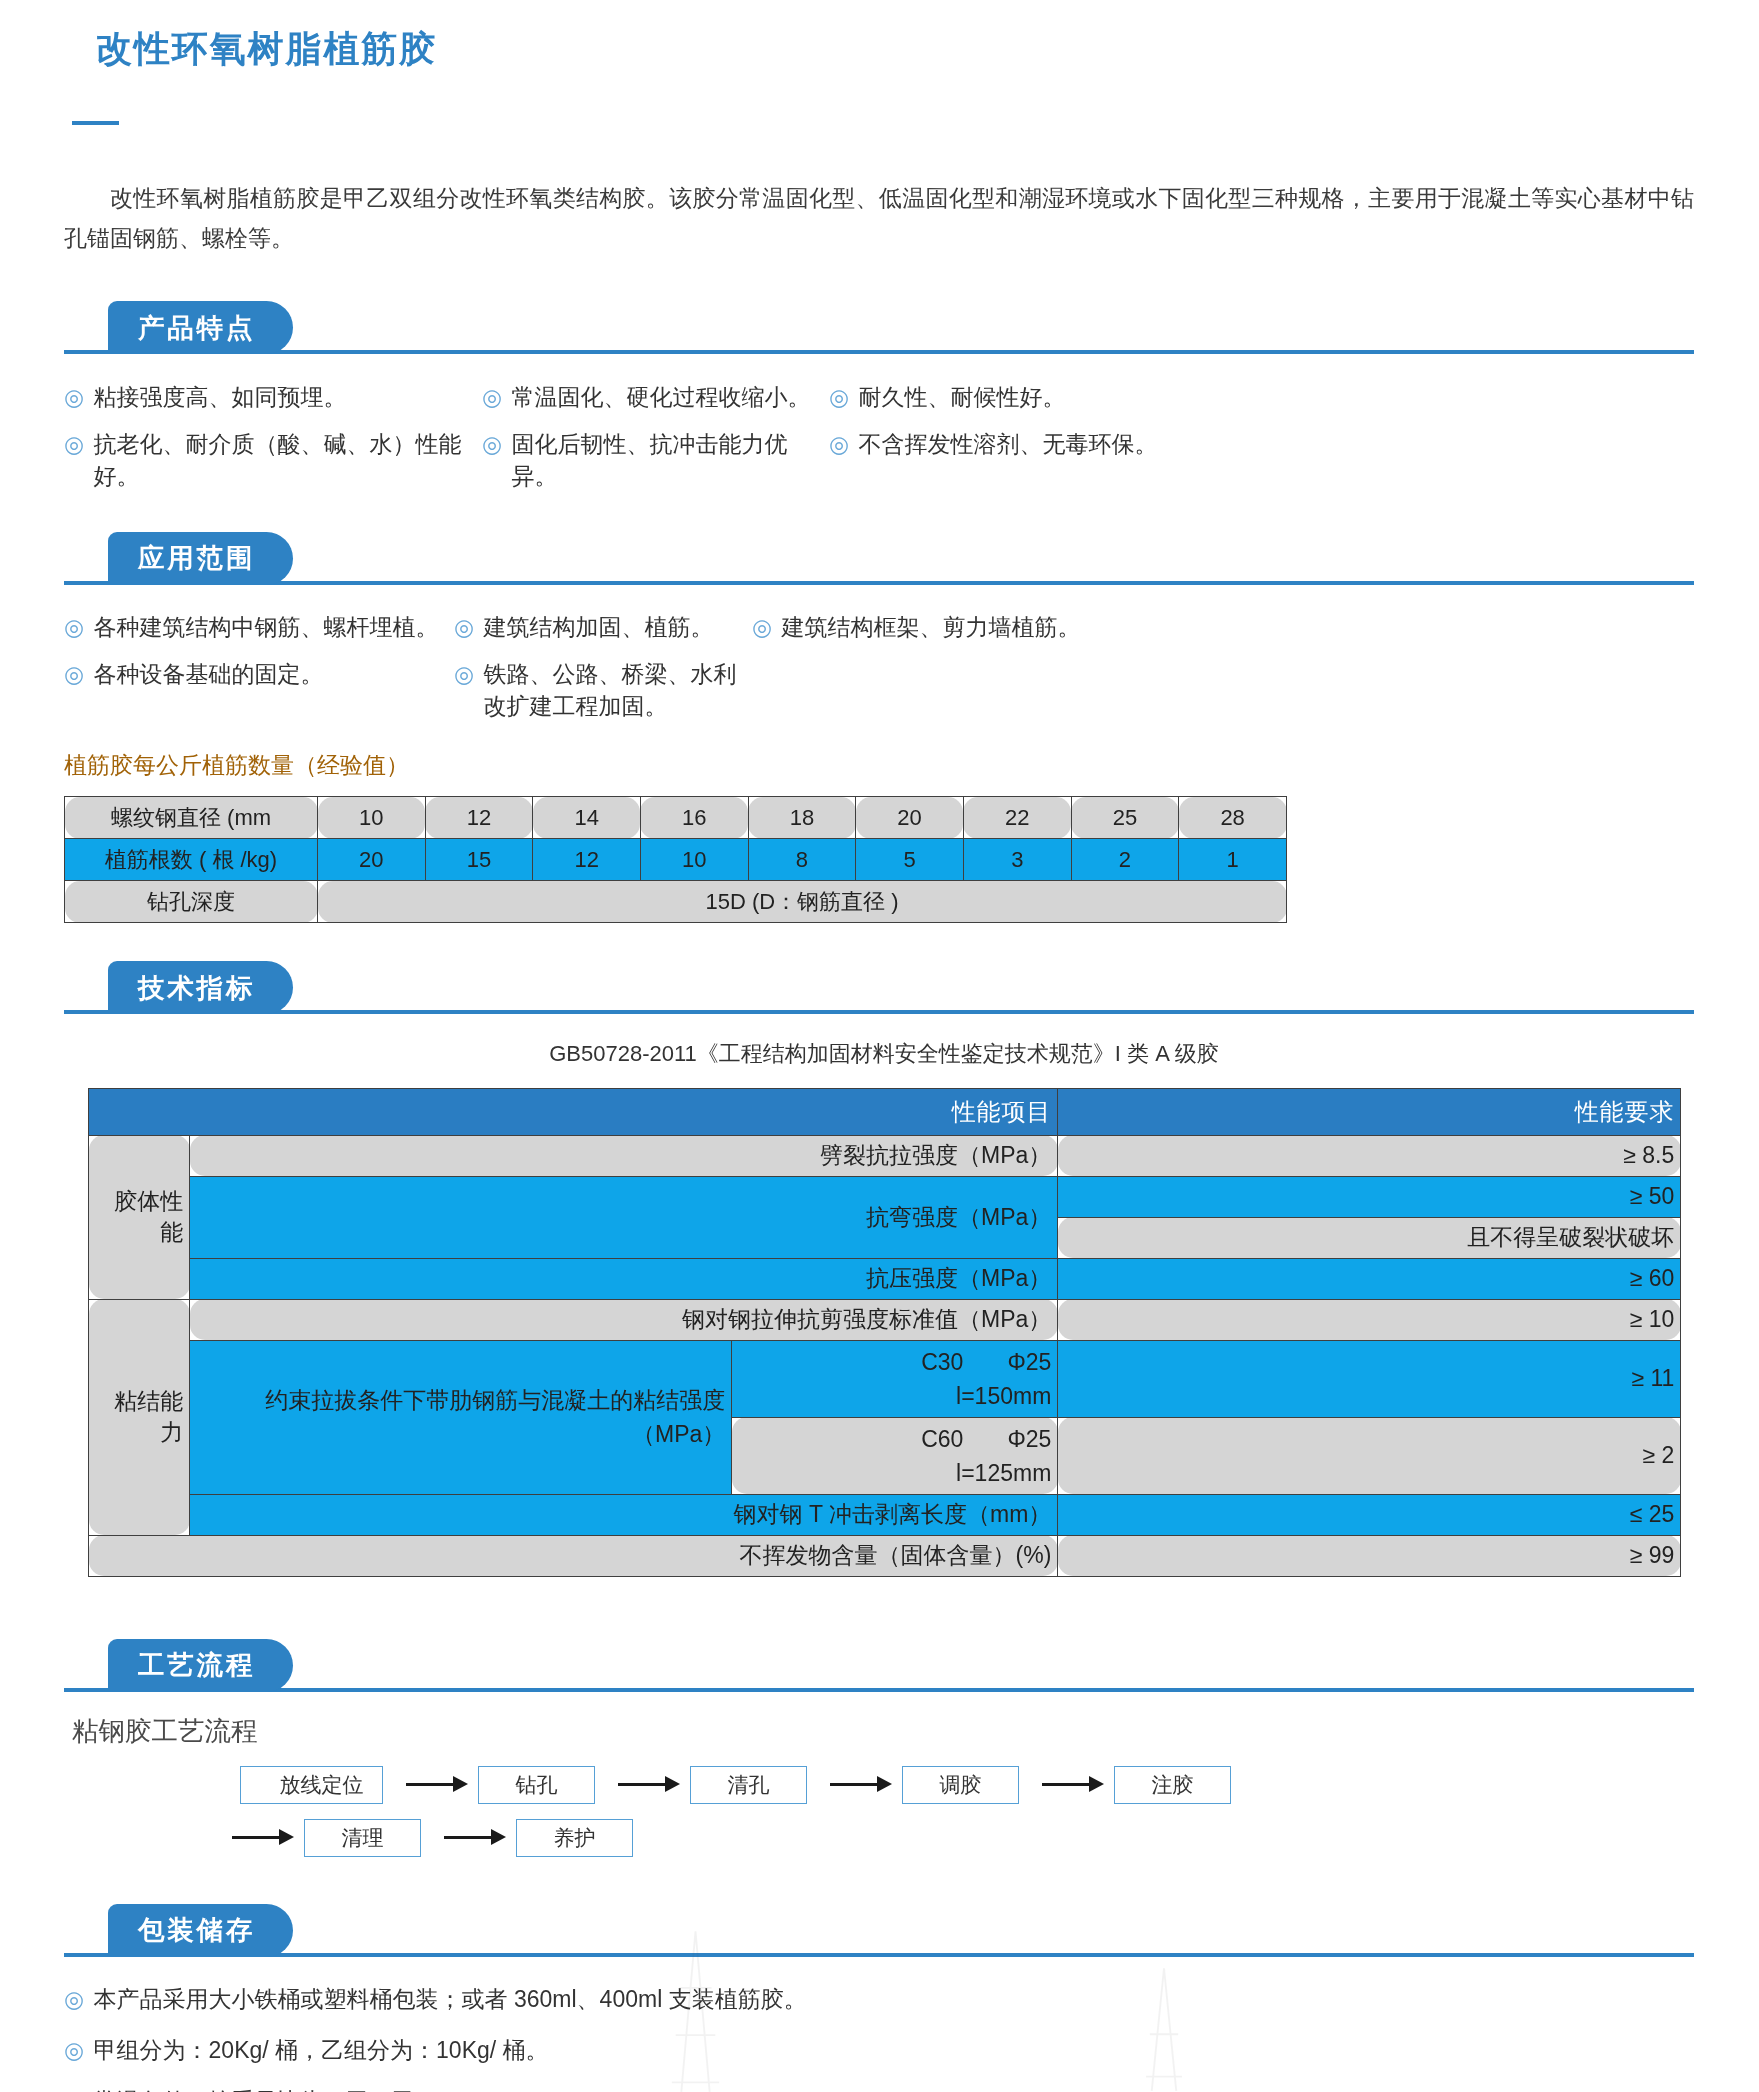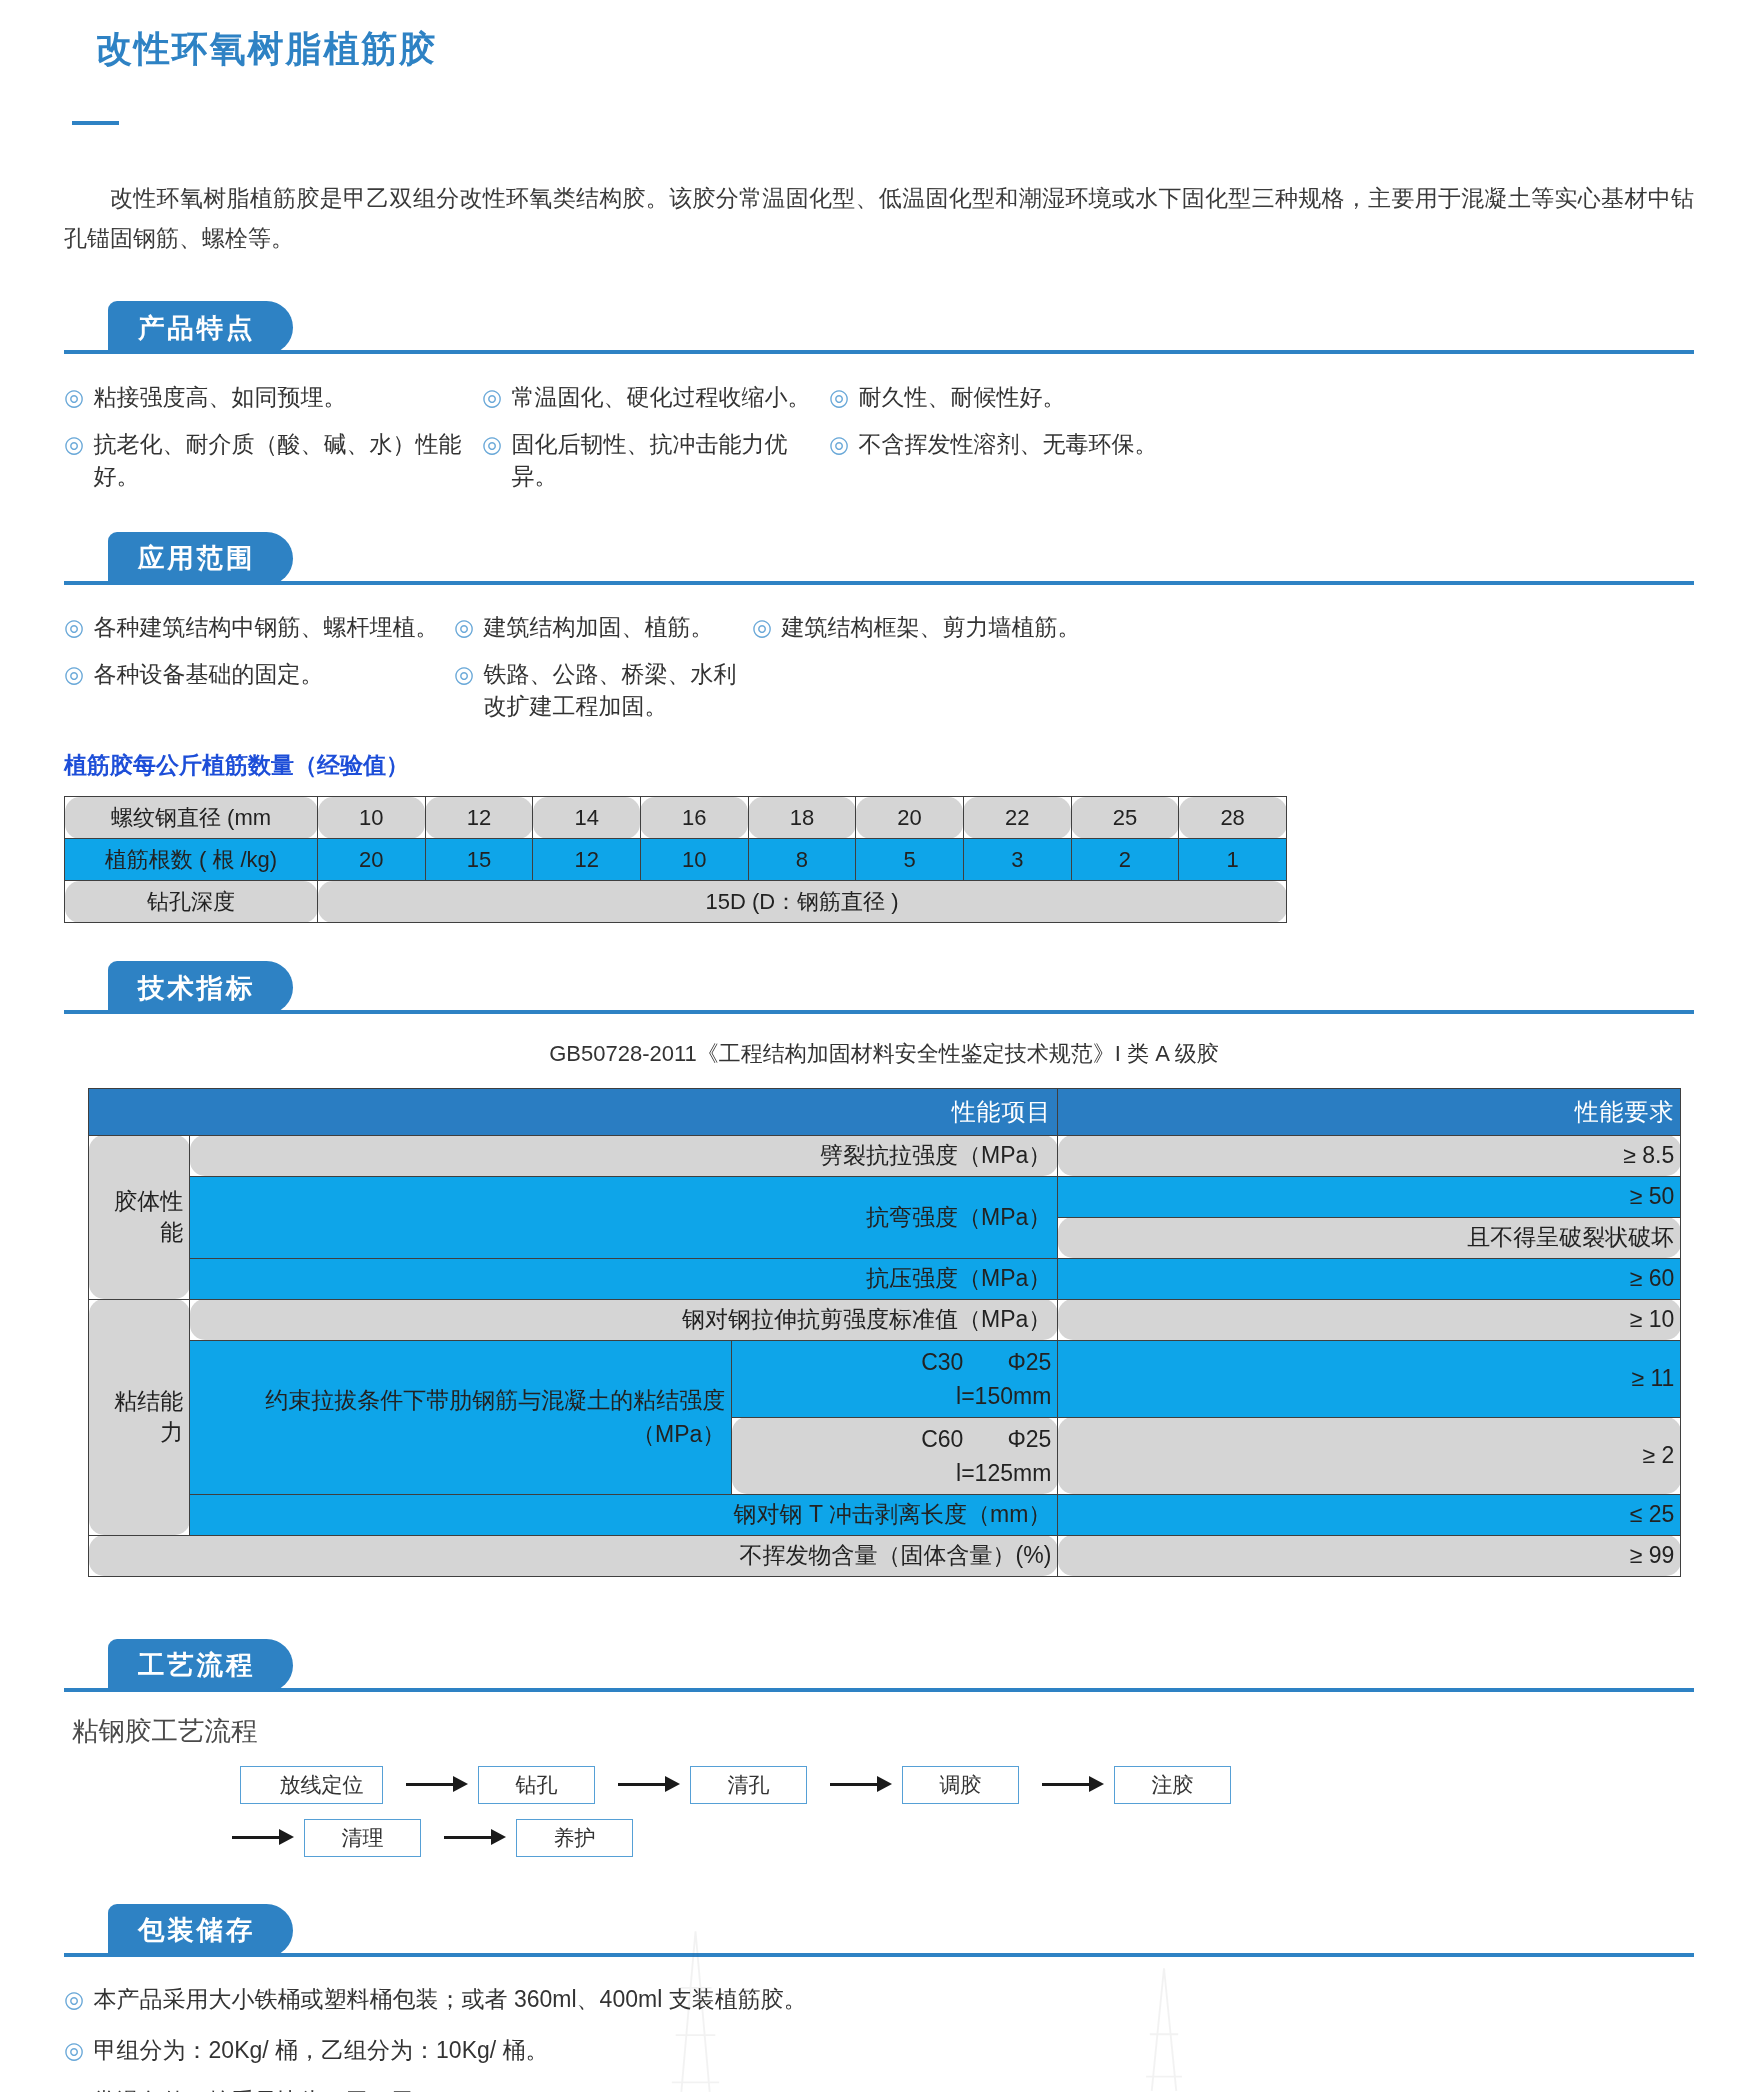--- a/index.html
+++ b/index.html
@@ -40,21 +40,21 @@
 
   
   .bullets { margin-top:26.5px; display:grid; row-gap:15px; font-size:23px; color:#333; }
   .bullets.cols-features { grid-template-columns:418px 347px 1fr; }
   .bullets.cols-apps     { grid-template-columns:390px 298px 1fr; }
   .bullets.cols-one      { grid-template-columns:1fr; row-gap:19px; }
   .bullet { display:flex; align-items:flex-start; line-height:32px; }
   .bullet-icon { color:#69A8D8; margin-right:9.5px; font-size:23px; line-height:32px; }
 
   
-  .table-title { margin:28px 0 0 0; font-size:23px; font-weight:bold; color:#1d4ed8; }
+  .table-title { margin:28px 0 0 0; font-size:23px; font-weight:normal; color:#a16207; }
   table { border-collapse:collapse; table-layout:fixed; }
   .rebar-table { width:1223px; margin-top:15px; }
   .rebar-table td {
     border:1.9px solid #3f3f3f; height:41px;
     text-align:center; font-size:22px; color:#222; padding:0 3.8px;
   }
   .rebar-table col.lbl { width:253px; }
   .bg-gray { background:#D5D5D5;border-radius:15px; }
   .bg-white { background:#0ea5e9; }
 

